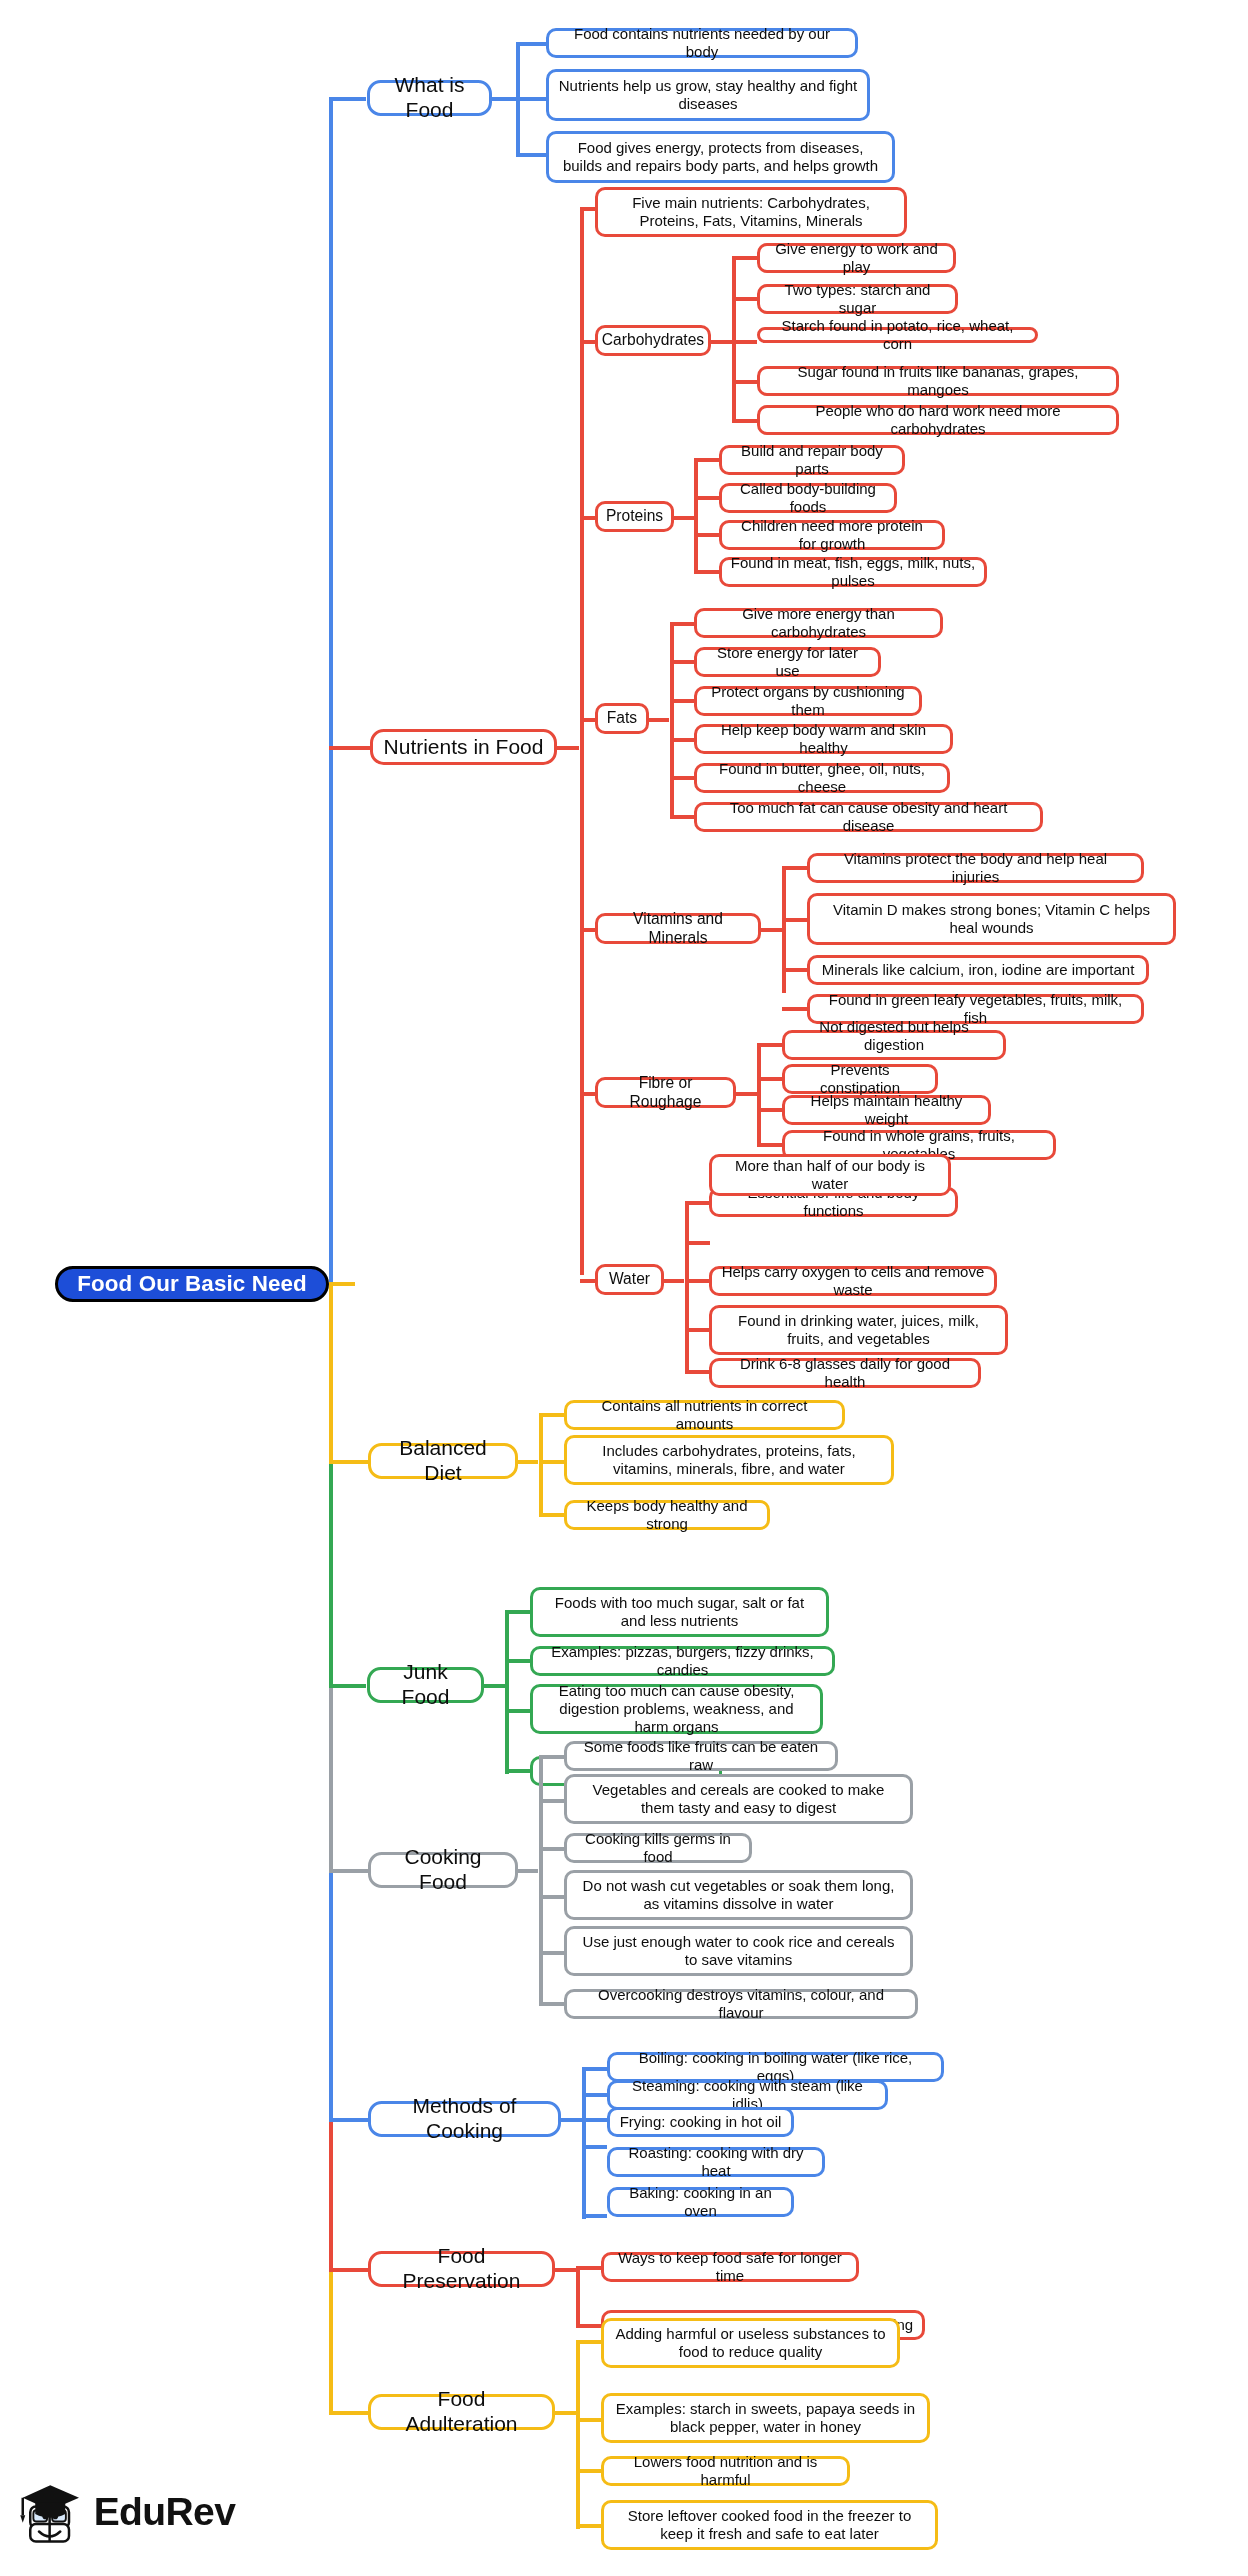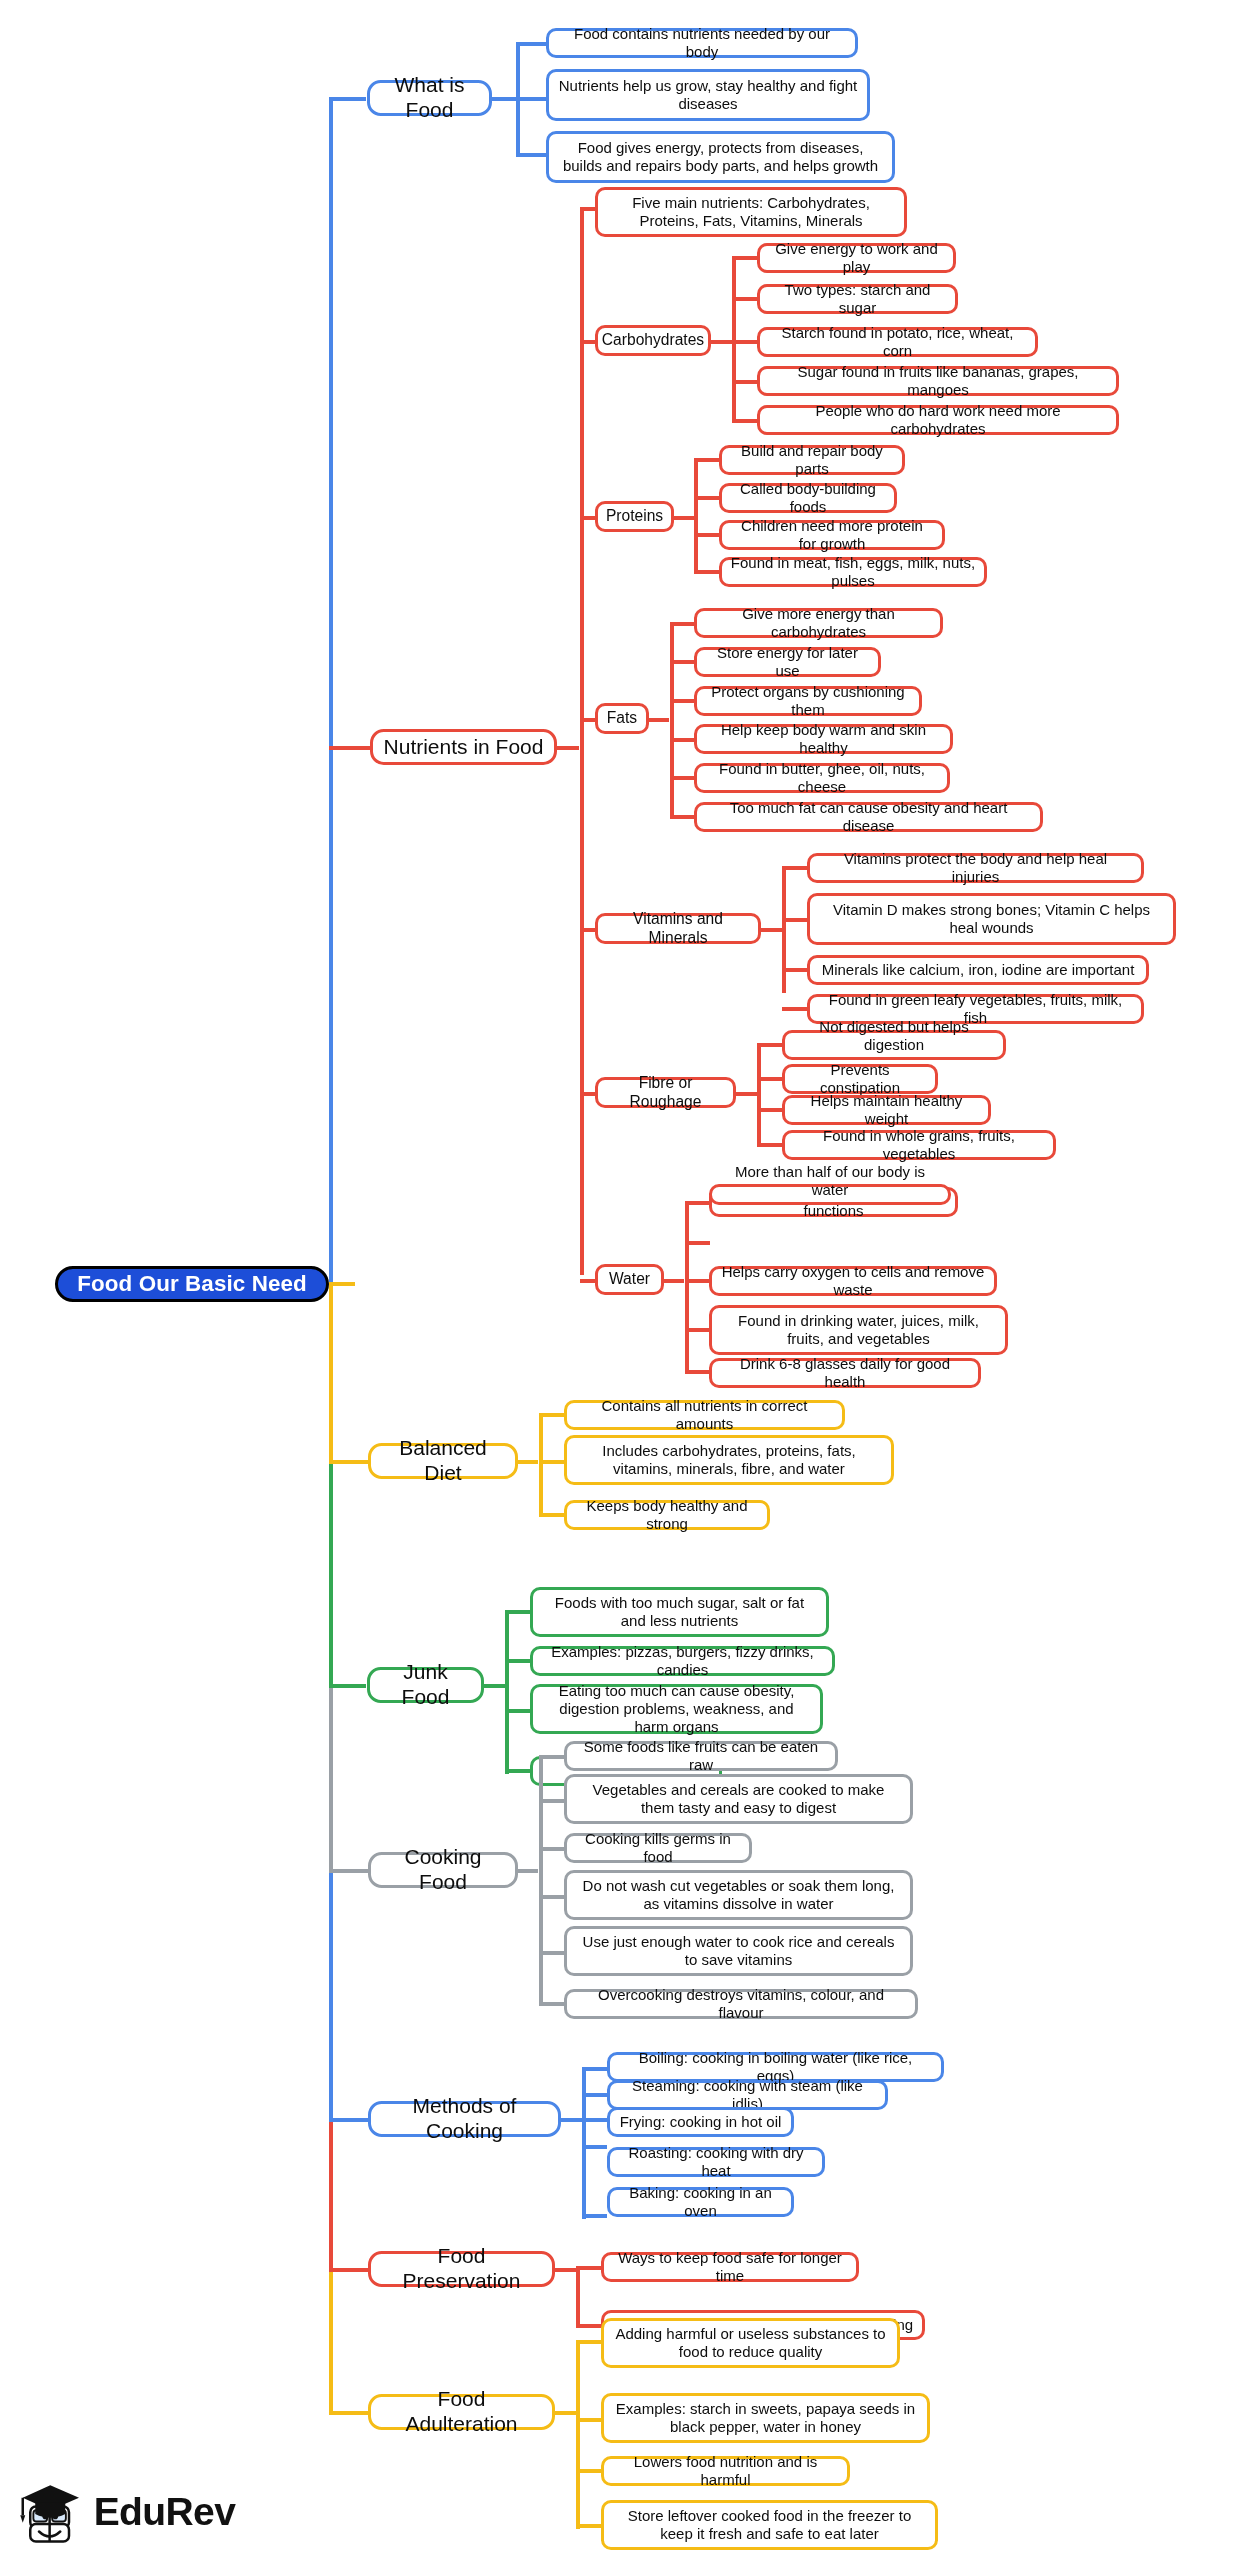--- a/index.html
+++ b/index.html
@@ -124,21 +124,21 @@
   <div class="ln c-red" style="left:732px;top:297px;width:25px;height:4.4px;"></div>
   <div class="ln c-red" style="left:732px;top:340px;width:25px;height:4.4px;"></div>
   <div class="ln c-red" style="left:732px;top:380px;width:25px;height:4.4px;"></div>
   <div class="ln c-red" style="left:732px;top:419px;width:25px;height:4.4px;"></div>
   <div class="node leaf c-red" style="left:757px;top:243px;width:199px;height:30px;">
     <span>Give energy to work and play</span>
     </div>
   <div class="node leaf c-red" style="left:757px;top:284px;width:201px;height:30px;">
     <span>Two types: starch and sugar</span>
     </div>
-  <div class="node leaf c-red" style="left:757px;top:327px;width:281px;height:30px;">
+  <div class="node leaf c-red" style="left:757px;top:327px;width:281px;height:16px;">
     <span>Starch found in potato, rice, wheat, corn</span>
     </div>
   <div class="node leaf c-red" style="left:757px;top:366px;width:362px;height:30px;">
     <span>Sugar found in fruits like bananas, grapes, mangoes</span>
     </div>
   <div class="node leaf c-red" style="left:757px;top:405px;width:362px;height:30px;">
     <span>People who do hard work need more carbohydrates</span>
     </div>
 
   <div class="ln c-red" style="left:580px;top:516px;width:15px;height:4.4px;"></div>
@@ -248,21 +248,21 @@
   <div class="ln c-red" style="left:663px;top:1279px;width:21px;height:4.4px;"></div>
   <div class="ln c-red" style="left:685px;top:1203px;width:4.4px;height:168px;"></div>
   <div class="ln c-red" style="left:685px;top:1201px;width:25px;height:4.4px;"></div>
   <div class="ln c-red" style="left:685px;top:1241px;width:25px;height:4.4px;"></div>
   <div class="ln c-red" style="left:685px;top:1279px;width:25px;height:4.4px;"></div>
   <div class="ln c-red" style="left:685px;top:1328px;width:25px;height:4.4px;"></div>
   <div class="ln c-red" style="left:685px;top:1370px;width:25px;height:4.4px;"></div>
   <div class="node leaf c-red" style="left:709px;top:1187px;width:249px;height:30px;">
     <span>Essential for life and body functions</span>
     </div>
-  <div class="node leaf c-red" style="left:709px;top:1184px;width:242px;height:21px;align-items:flex-end;">
+  <div class="node leaf c-red" style="left:709px;top:1154px;width:242px;height:42px;">
     <span>More than half of our body is water</span>
     </div>
   <div class="node leaf c-red" style="left:709px;top:1266px;width:288px;height:30px;">
     <span>Helps carry oxygen to cells and remove waste</span>
     </div>
   <div class="node leaf c-red" style="left:709px;top:1305px;width:299px;height:50px;">
     <span>Found in drinking water, juices, milk, fruits, and vegetables</span>
     </div>
   <div class="node leaf c-red" style="left:709px;top:1358px;width:272px;height:30px;">
     <span>Drink 6-8 glasses daily for good health</span>

